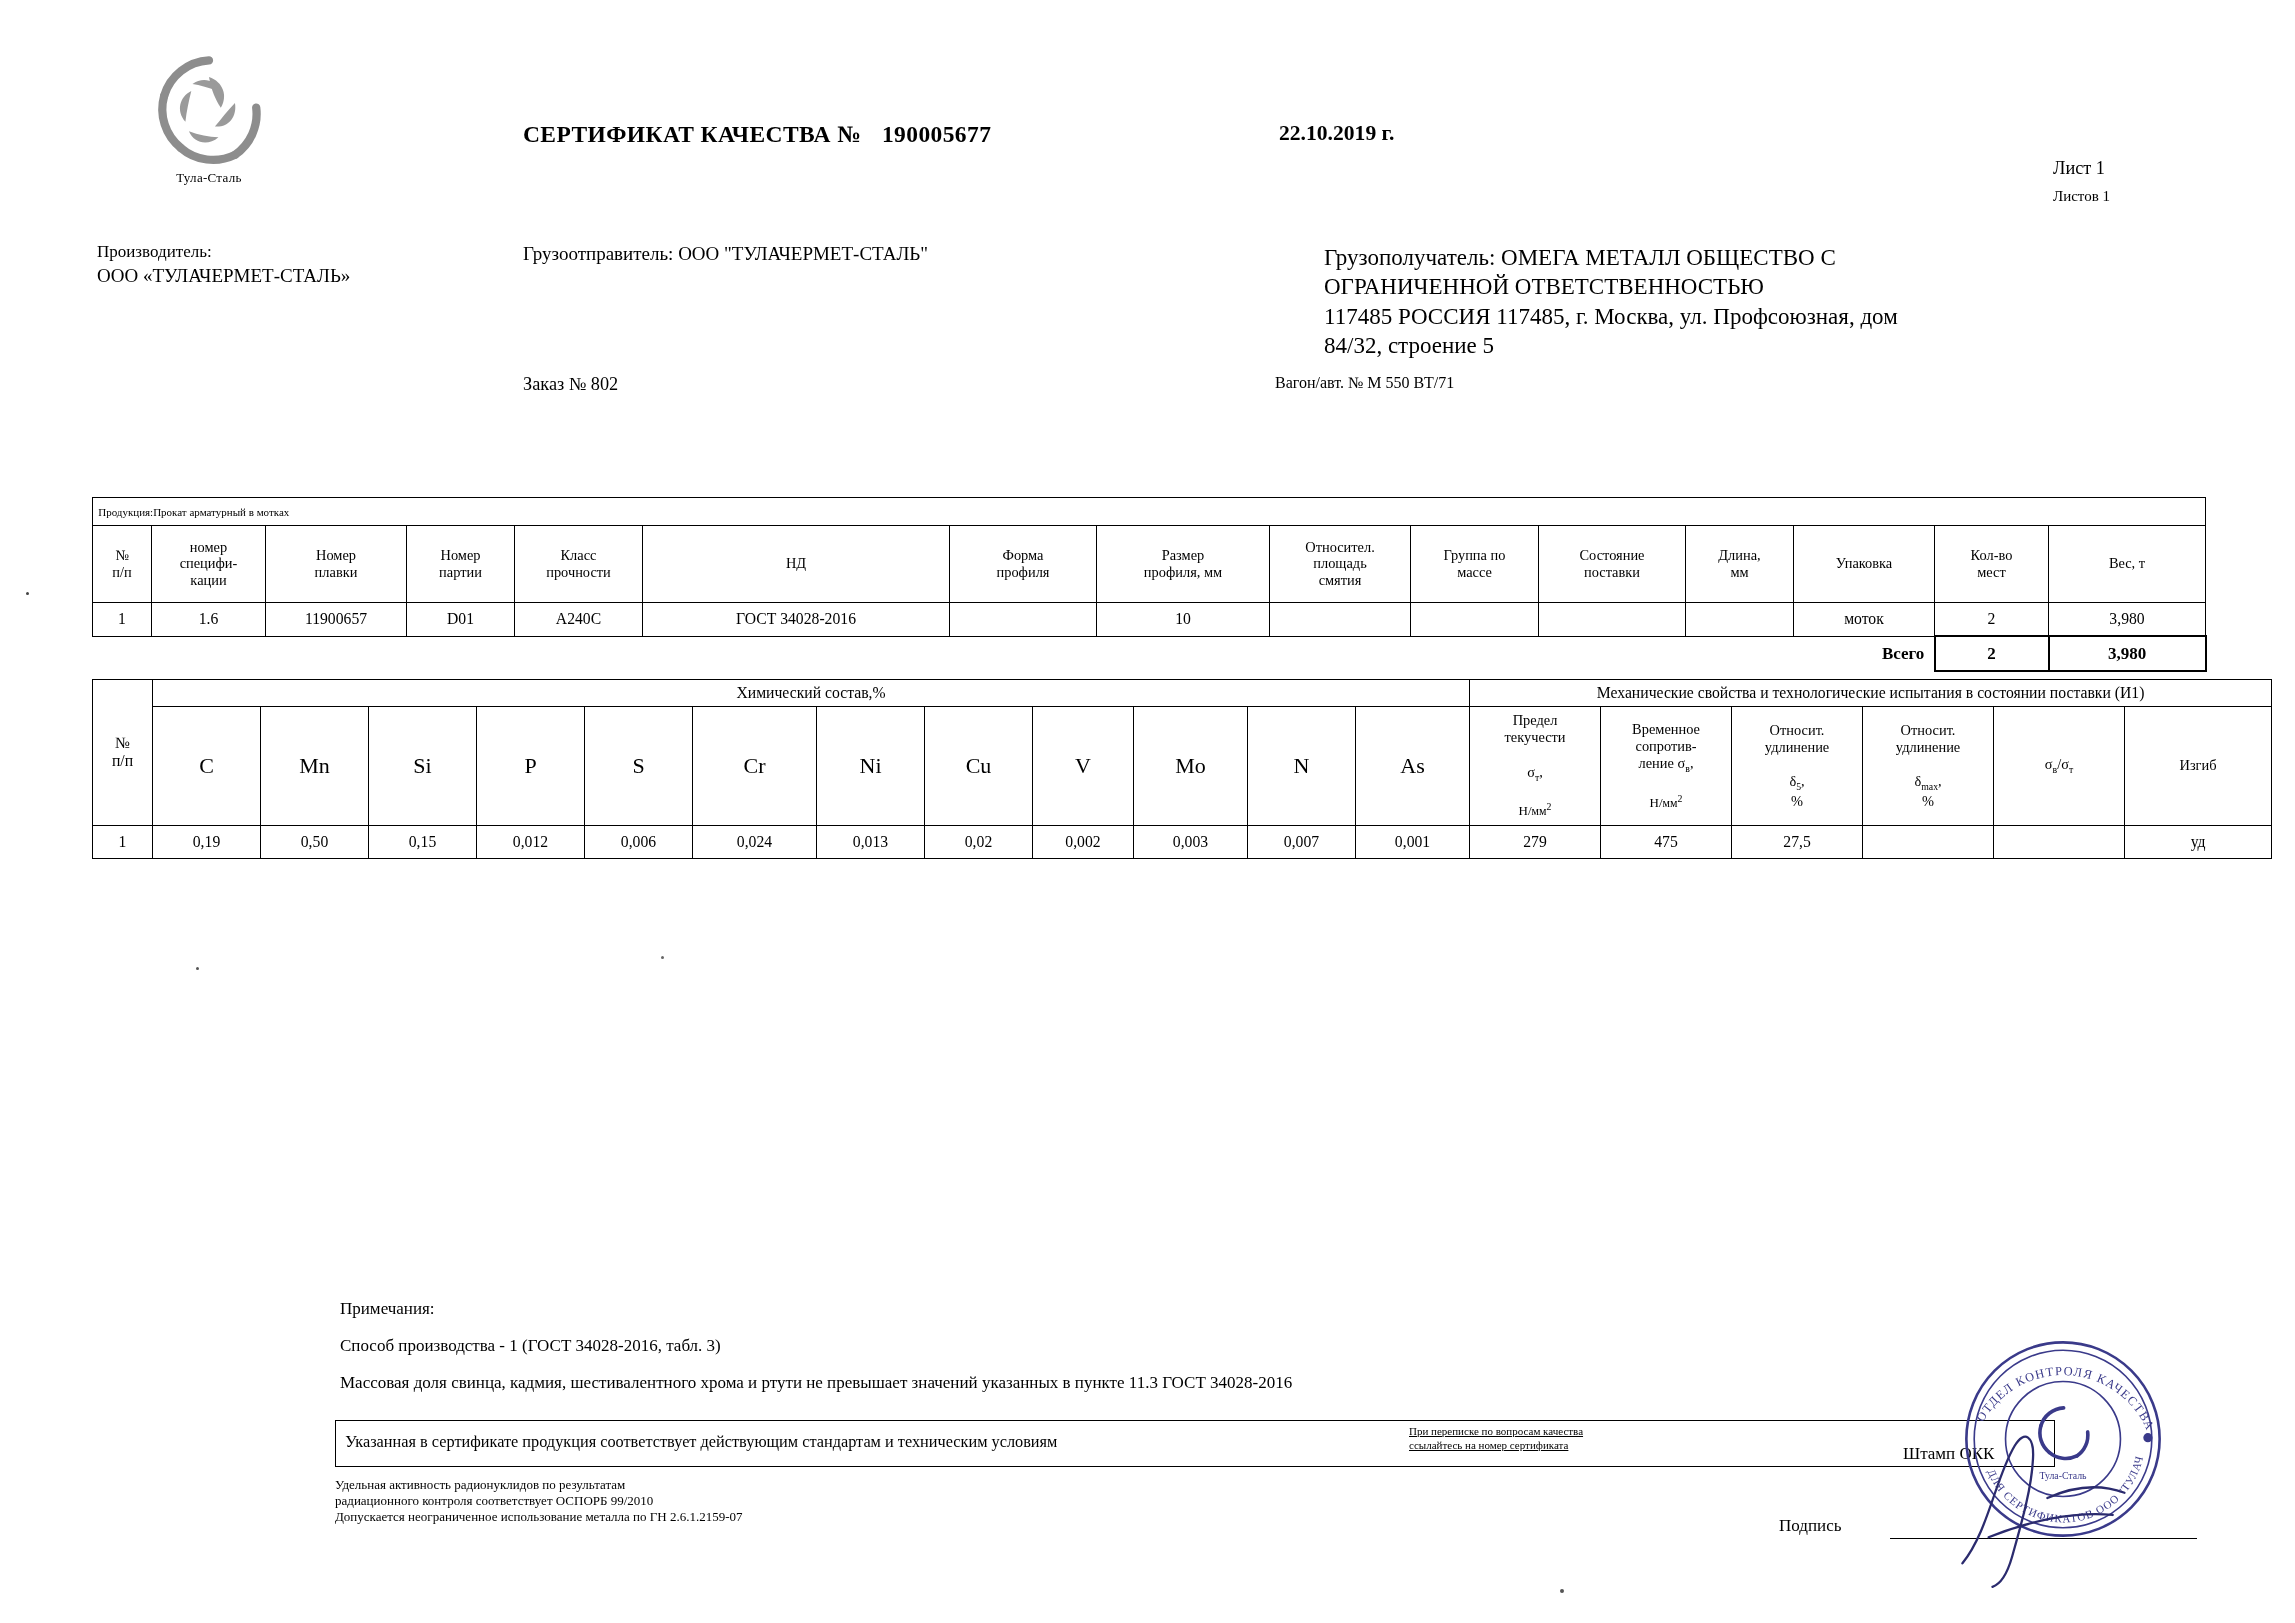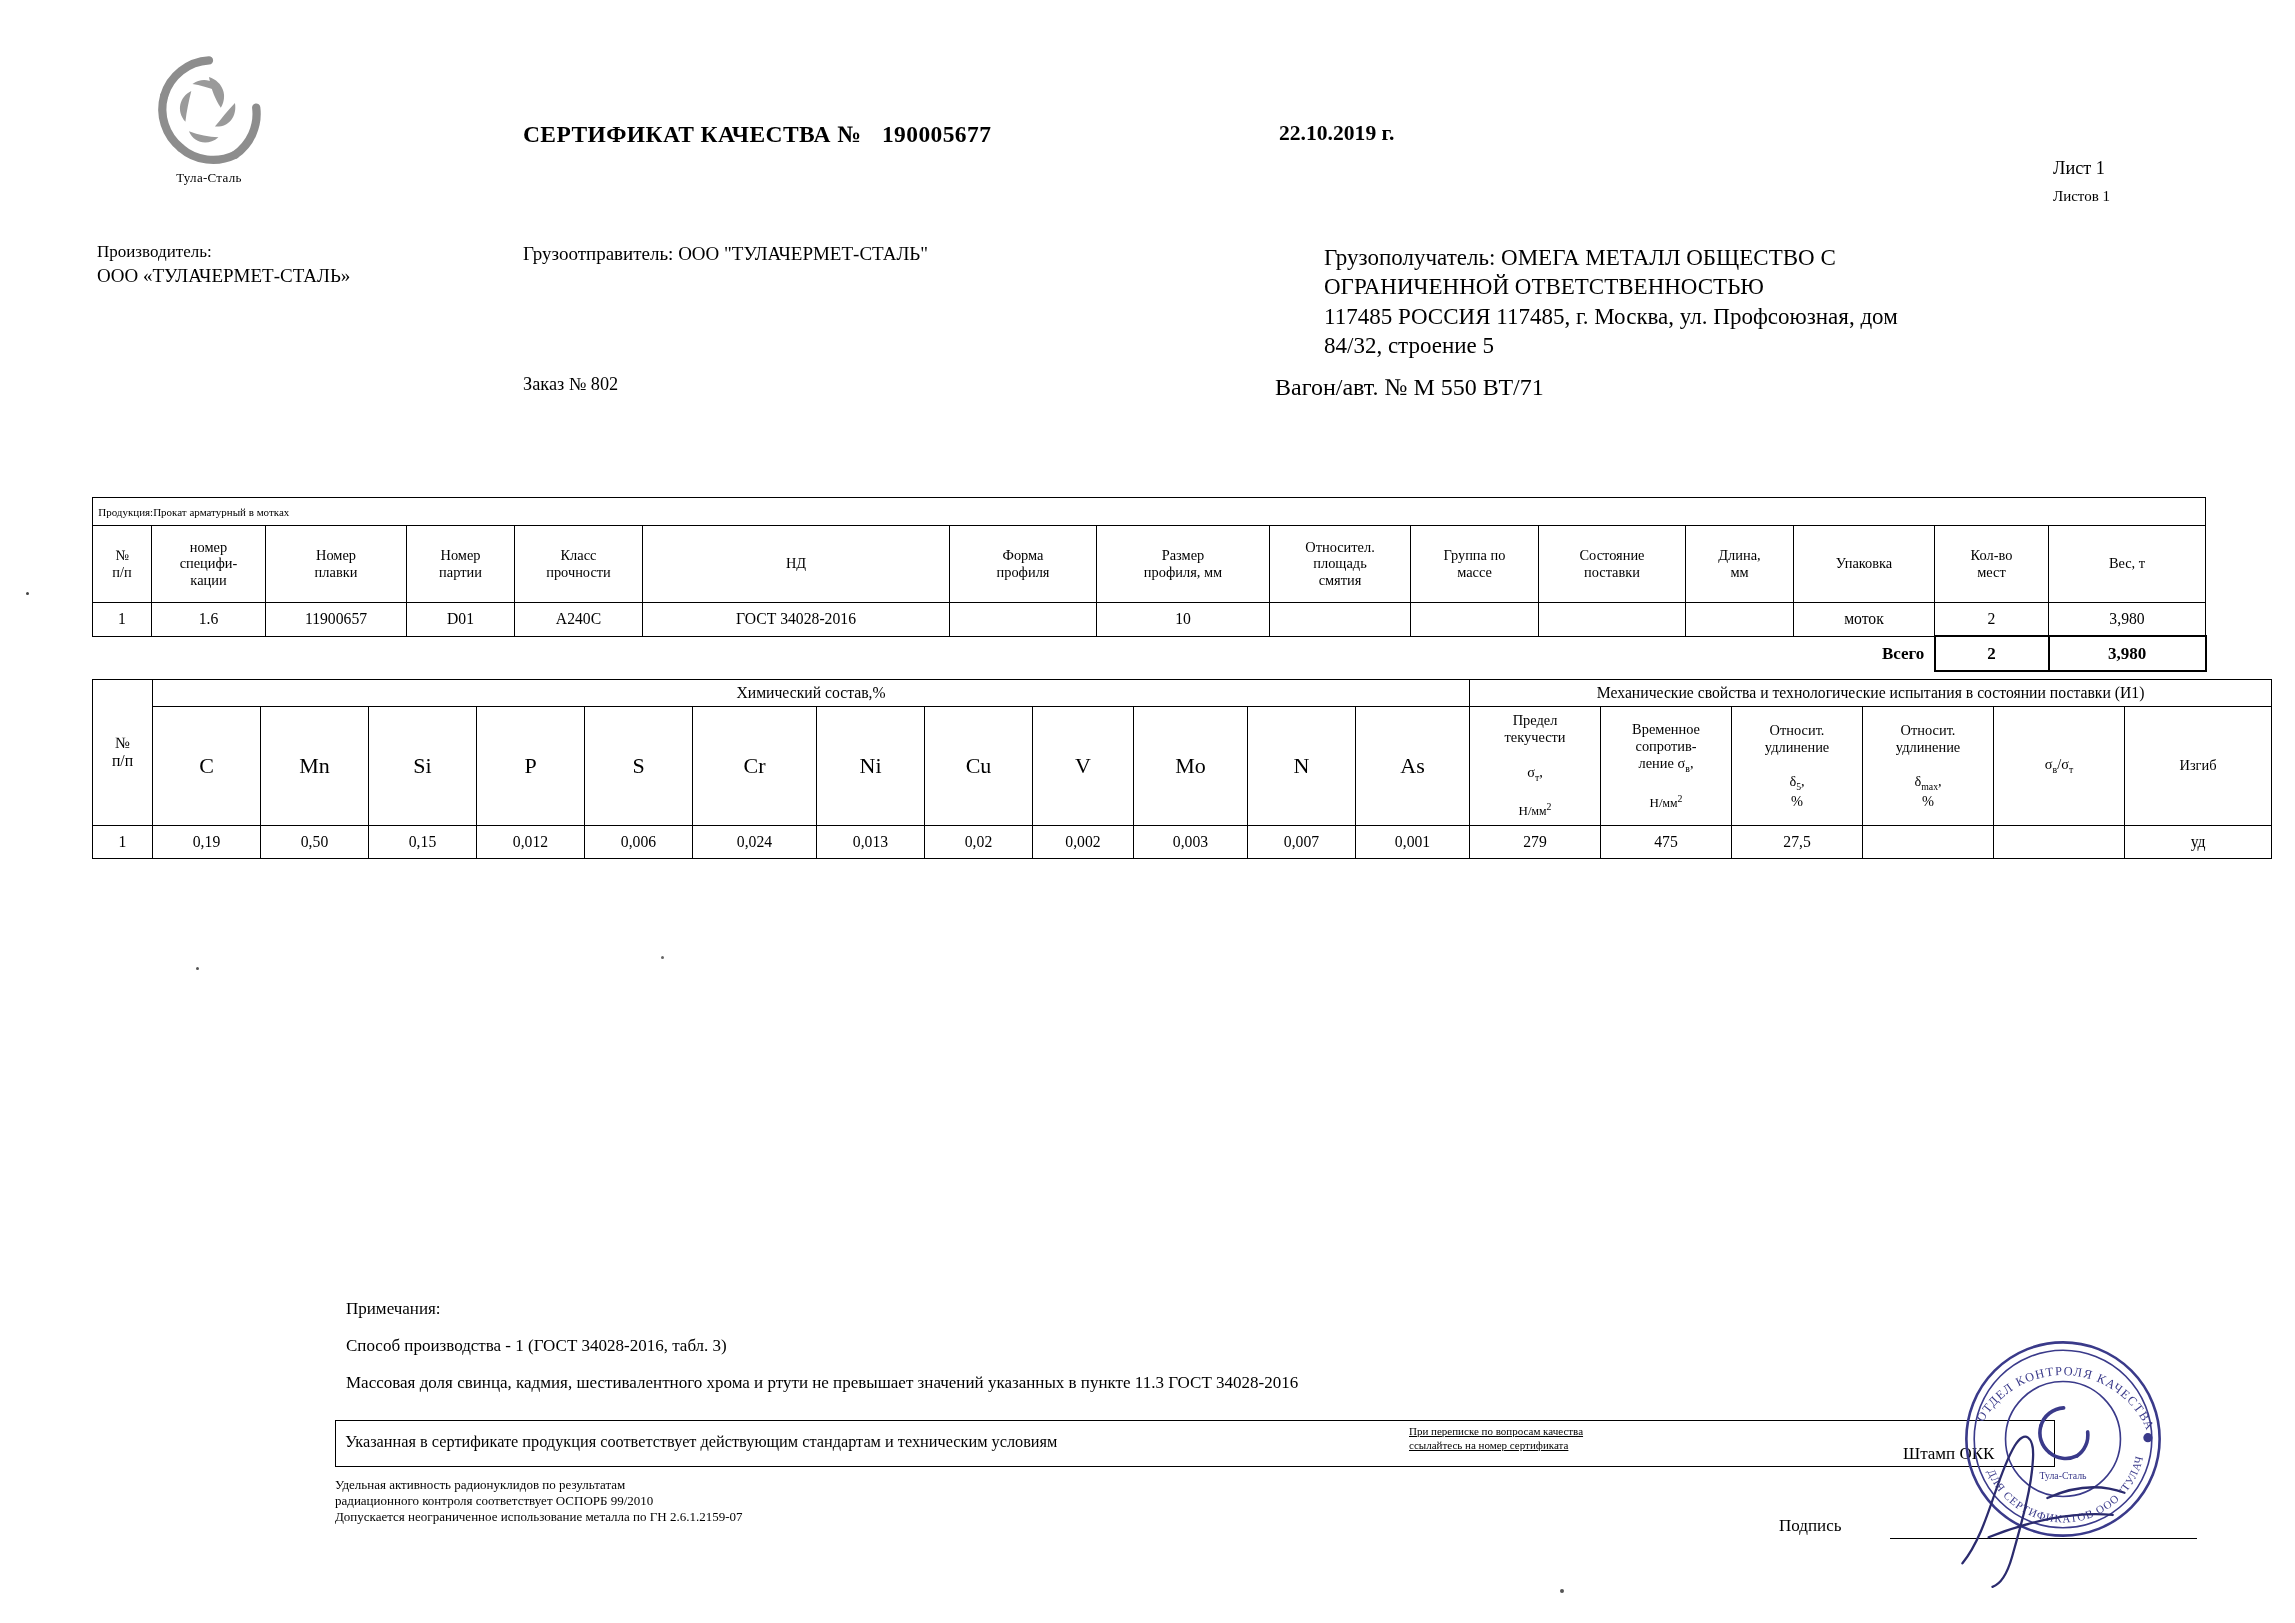--- a/index.html
+++ b/index.html
@@ -101,21 +101,21 @@
     top: 243px;
     font-size: 23px;
     line-height: 1.28;
     width: 785px;
   }
   .consignee .line { display: block; }
   .wagon {
     position: absolute;
     left: 1275px;
     top: 374px;
-    font-size: 24px;
+    font-size: 16px;
   }
 
   
   table {
     border-collapse: collapse;
     table-layout: fixed;
   }
   td, th {
     border: 1.3px solid #000;
     font-weight: normal;
@@ -180,21 +180,21 @@
 
   
   .notes {
     position: absolute;
     left: 340px;
     top: 1300px;
     font-size: 17px;
     line-height: 1.1;
     width: 1504px;
   }
-  .notes .n-line { margin-bottom: 18.3px; display: block; margin-left: 6px; }
+  .notes .n-line { margin-bottom: 18.3px; display: block; }
   .note-box {
     position: absolute;
     left: 335px;
     top: 1420px;
     width: 1720px;
     height: 47px;
     border: 1.3px solid #000;
     box-sizing: border-box;
   }
   .note-box .nb-left {

